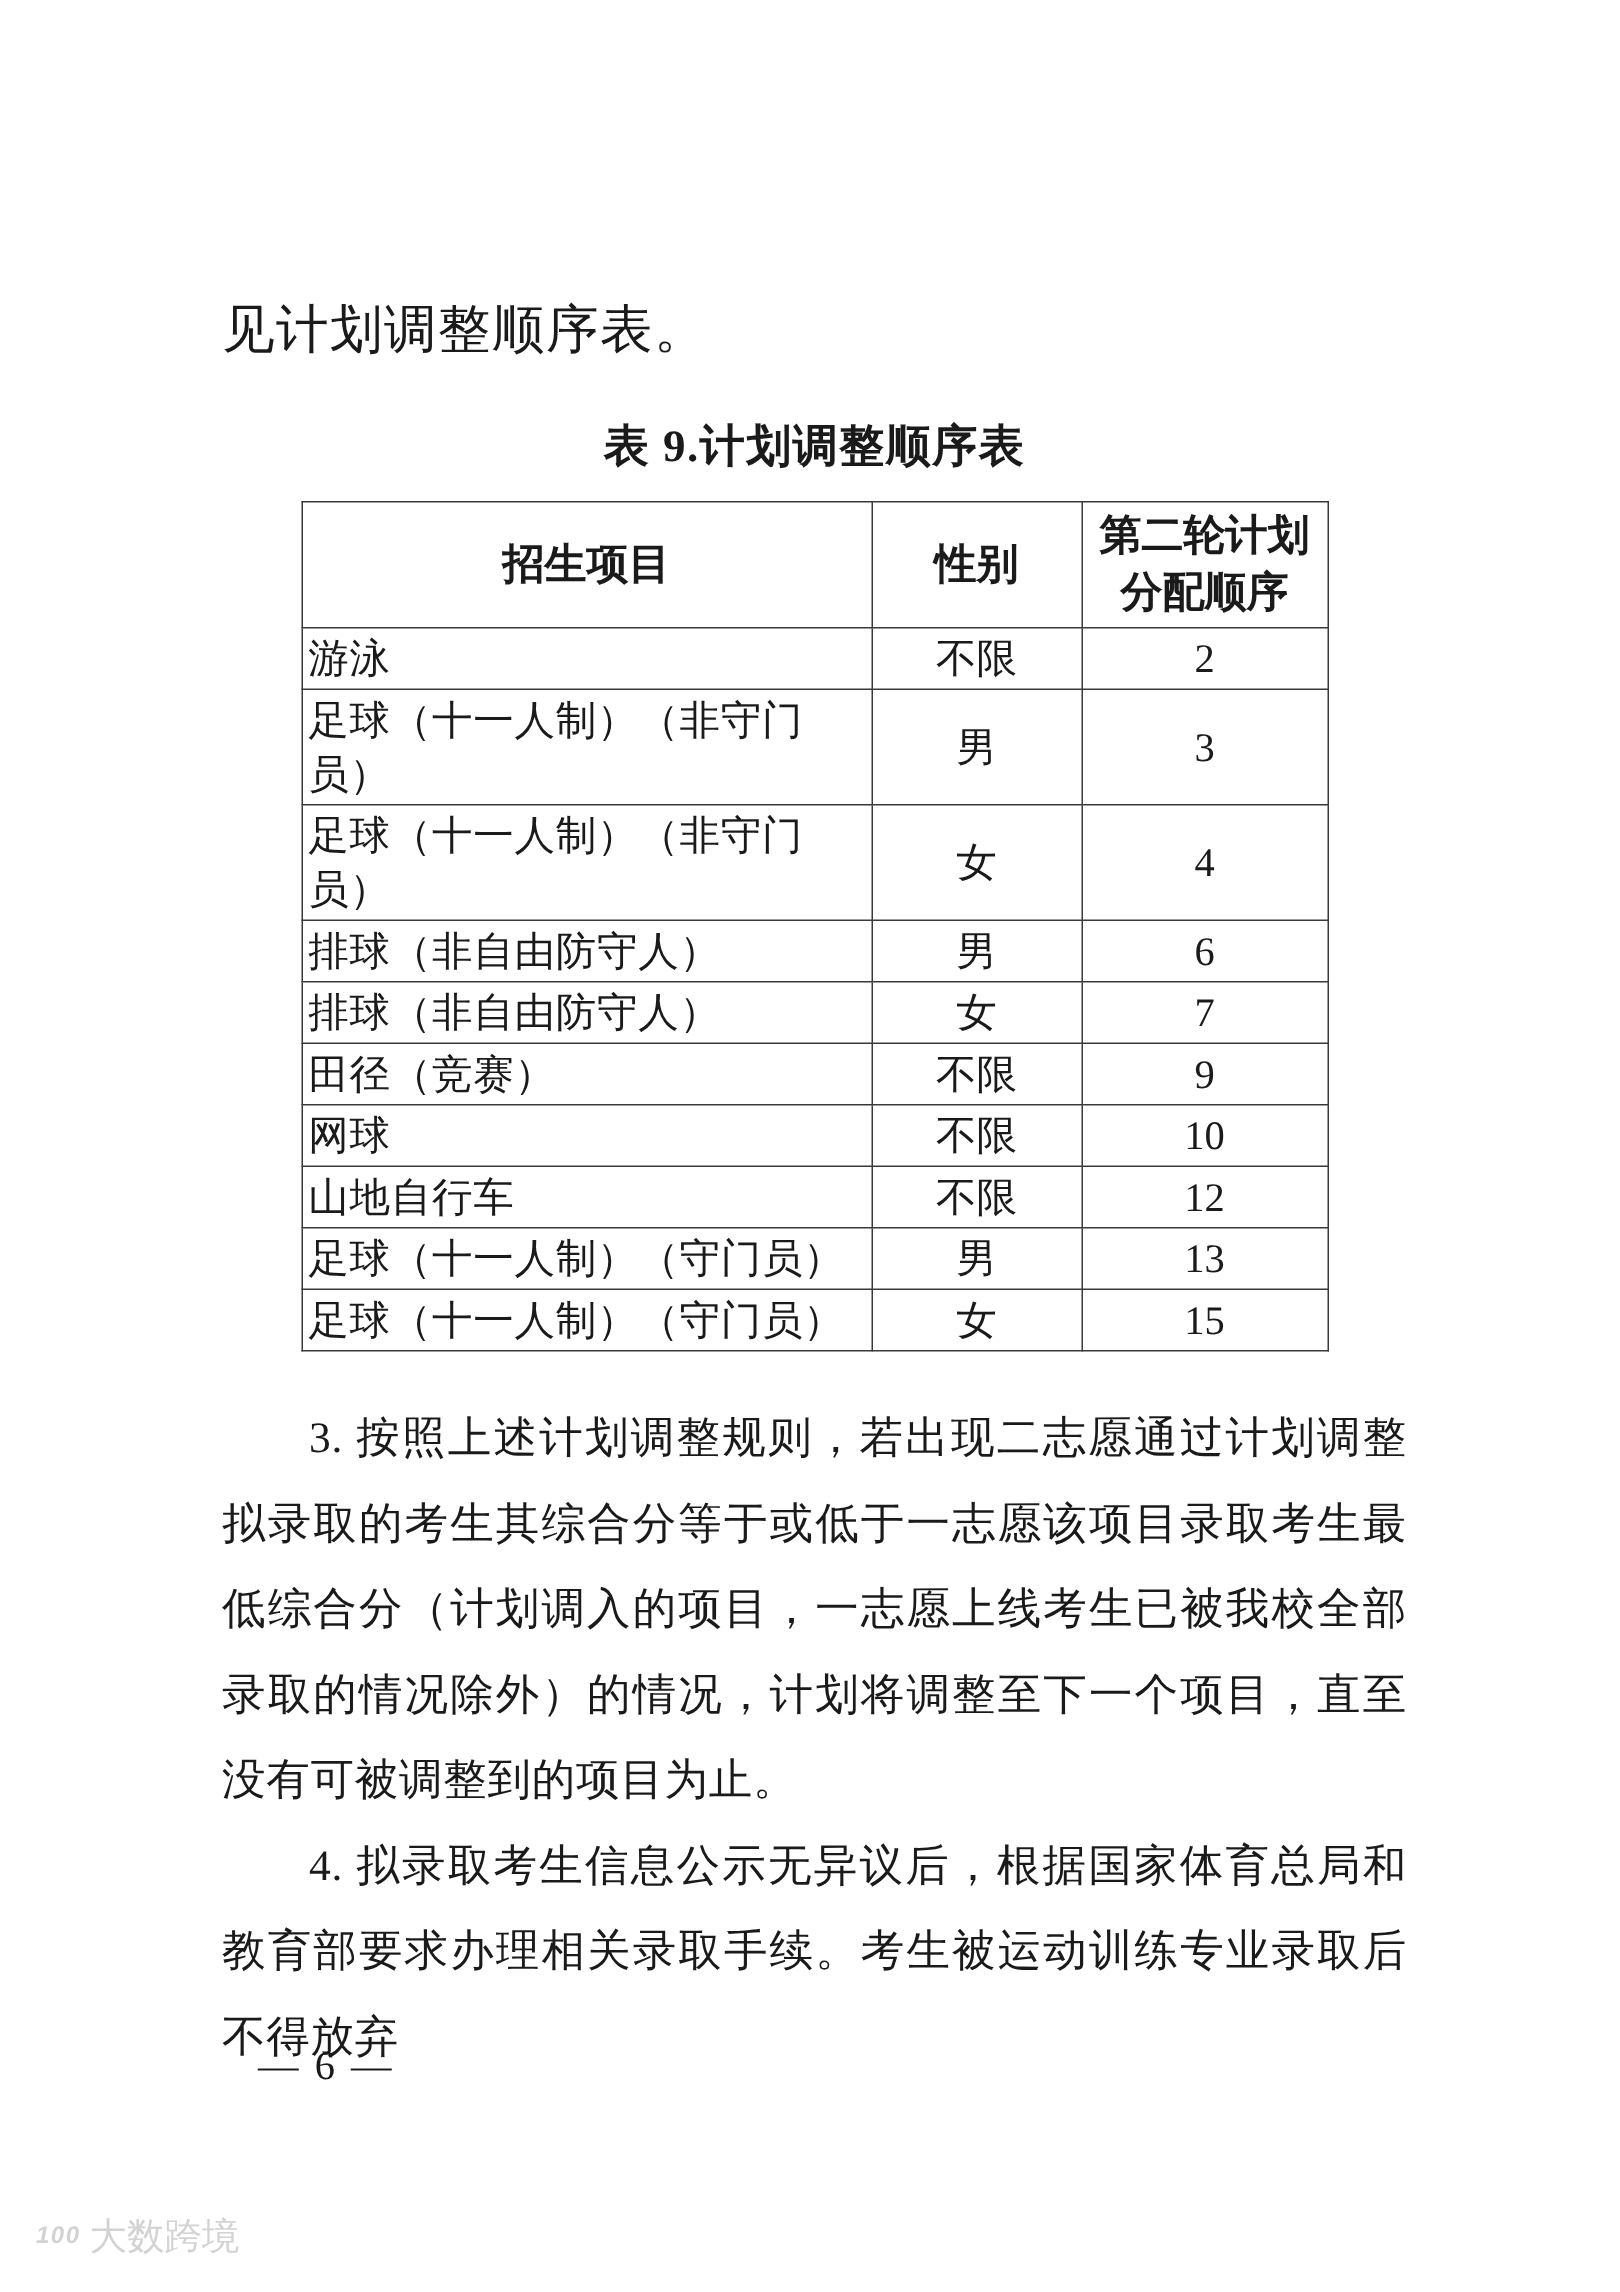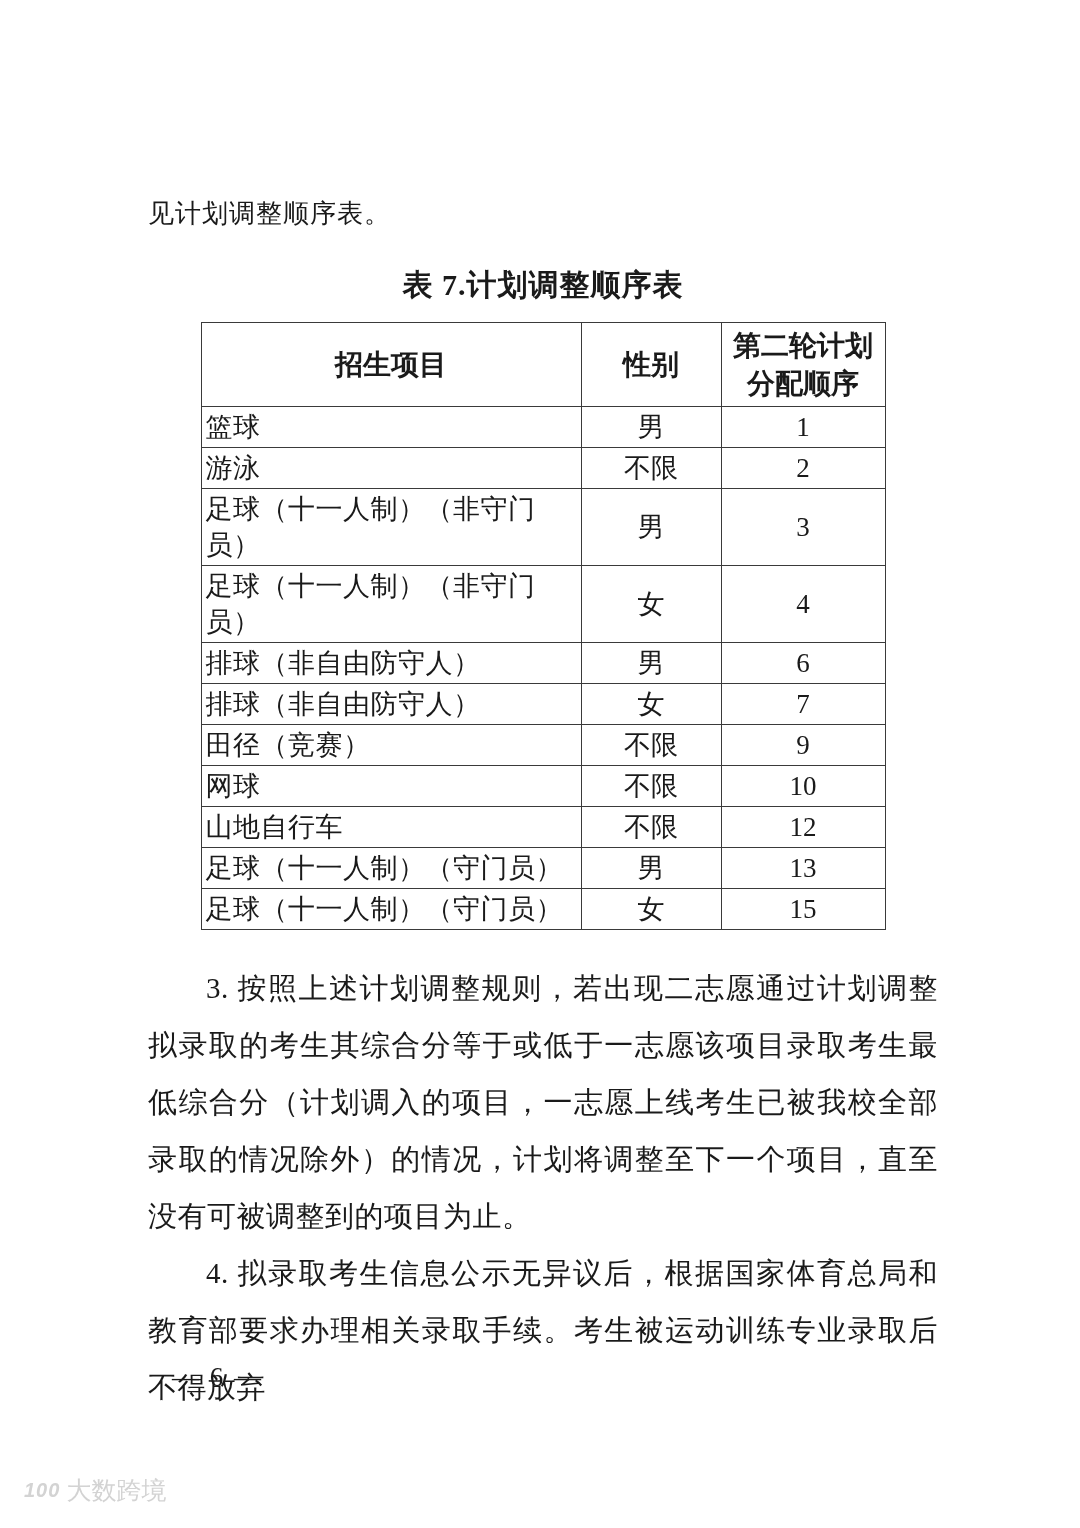--- a/index.html
+++ b/index.html
@@ -14,21 +14,21 @@
     color: #1a1a1a;
     overflow: hidden;
   }
   .content {
     position: absolute;
     left: 148px;
     top: 196px;
     width: 790px;
   }
   .intro-line {
-    font-size: 26px;
+    font-size: 35px;
     letter-spacing: 1px;
   }
   .table-title {
     margin-top: 34px;
     text-align: center;
     font-size: 30px;
     font-weight: bold;
     letter-spacing: 1px;
   }
   table.plan-table {
@@ -83,56 +83,51 @@
     align-items: center;
     gap: 6px;
     color: #d3d3d3;
     font-size: 25px;
     font-family: "Liberation Sans", sans-serif;
     user-select: none;
   }
   .watermark .wm-logo {
     font-style: italic;
     font-weight: bold;
-    font-size: 20px;
+    font-size: 16px;
     letter-spacing: 1px;
   }
 </style>
 </head>
 <body>
 
 <div class="page">
   <div class="content">
 
     <div class="intro-line">见计划调整顺序表。</div>
 
-    <div class="table-title">表 7.计划调整顺序表</div>
+    <div class="table-title">表 9.计划调整顺序表</div>
 
     <table class="plan-table">
       <colgroup>
           <col class="c1">
           <col class="c2">
           <col class="c3">
         </colgroup>
       <thead>
         <tr>
           <th>招生项目</th>
           <th>性别</th>
           <th>
             <div>第二轮计划</div>
             <div>分配顺序</div>
           </th>
         </tr>
       </thead>
       <tbody>
-        <tr>
-          <td class="cell-project">篮球</td>
-          <td class="cell-gender">男</td>
-          <td class="cell-order">1</td>
-        </tr>
         <tr>
           <td class="cell-project">游泳</td>
           <td class="cell-gender">不限</td>
           <td class="cell-order">2</td>
         </tr>
         <tr>
           <td class="cell-project">足球（十一人制）（非守门员）</td>
           <td class="cell-gender">男</td>
           <td class="cell-order">3</td>
         </tr>

